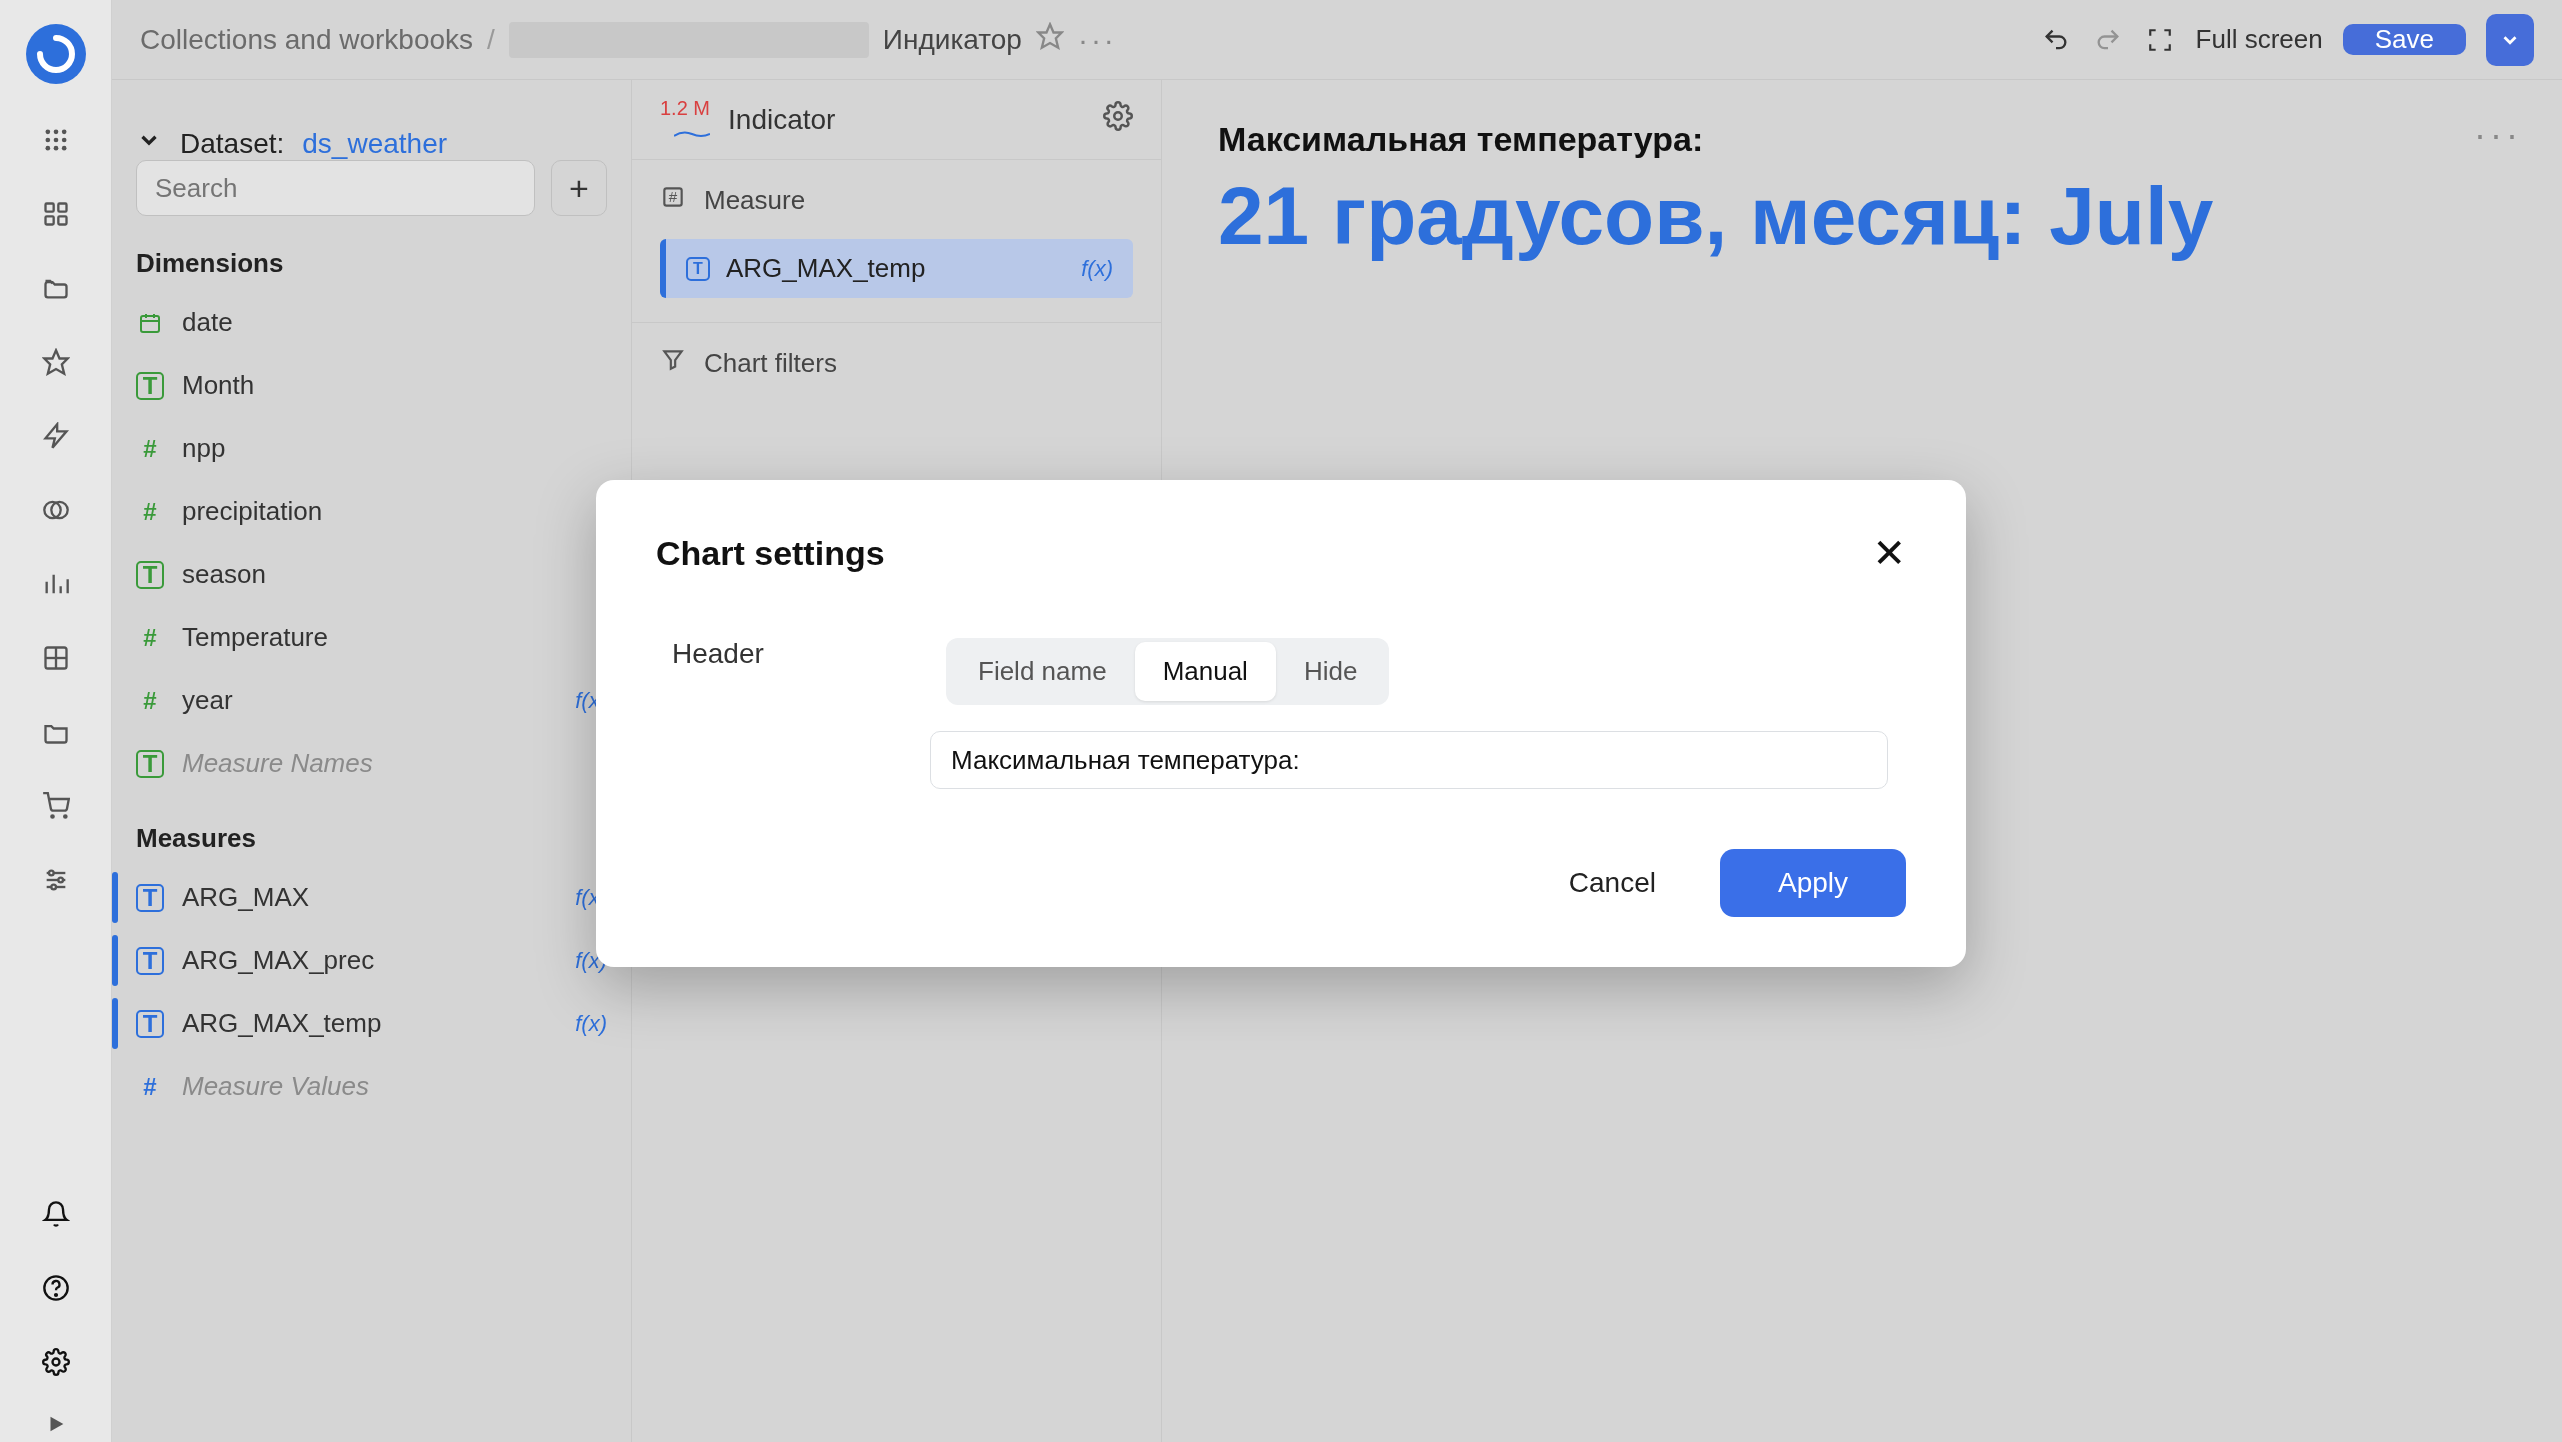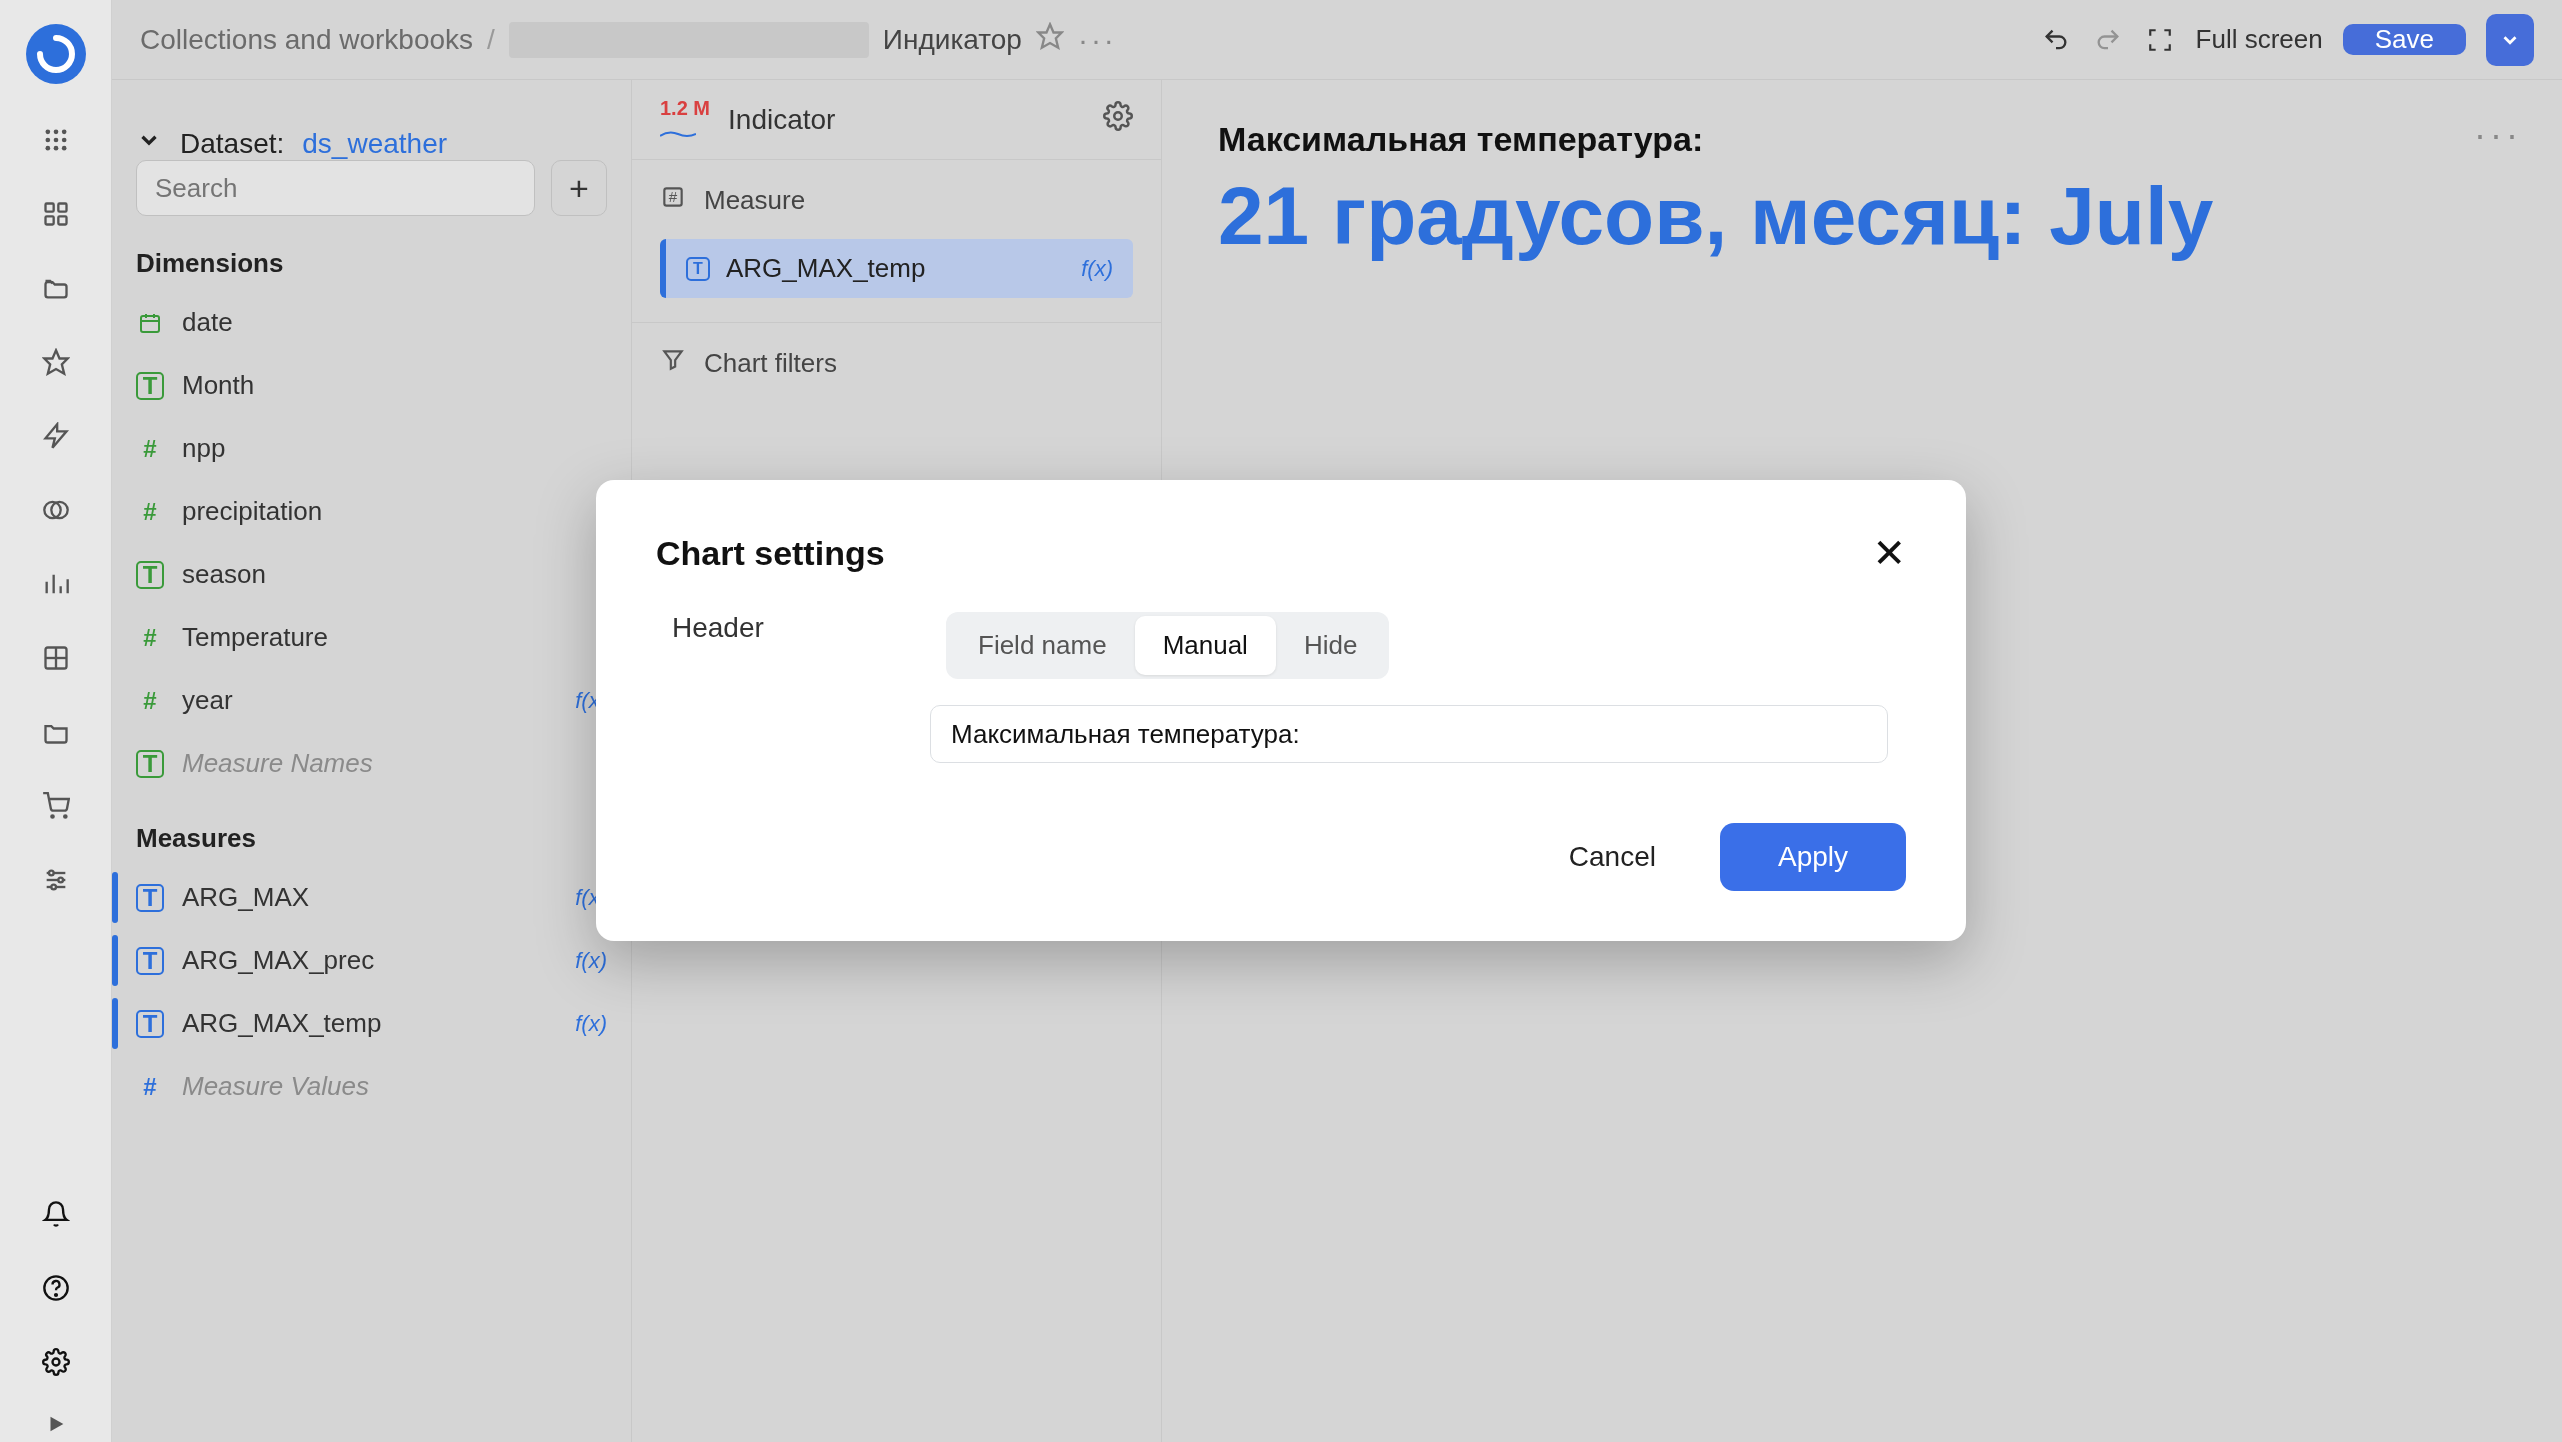--- a/index.html
+++ b/index.html
@@ -38,36 +38,36 @@
 .field-item { display: flex; align-items: center; gap: 18px; padding: 16px 24px; font-size: 26px; color: #333; cursor: pointer; position: relative; }
 .field-item .fld-icon { width: 28px; height: 28px; display: flex; align-items: center; justify-content: center; font-size: 24px; }
 .field-item .fx { margin-left: auto; color: #2d6fdb; font-size: 22px; font-style: italic; }
 .field-item.measure::before { content: ""; position: absolute; left: 0; top: 6px; bottom: 6px; width: 6px; background: #2d6fdb; border-radius: 3px; }
 .field-item.muted { color: #8a8a8a; font-style: italic; }
 .green { color: #3a9a3a; border: 2px solid #3a9a3a; border-radius: 5px; font-weight: 700; font-size: 16px; width: 24px; height: 24px; font-style: normal; }
 .green-hash { color: #3a9a3a; font-weight: 700; }
 .blue-t { color: #2d6fdb; border: 2px solid #2d6fdb; border-radius: 5px; font-weight: 700; font-size: 16px; width: 24px; height: 24px; font-style: normal; }
 .panel-config { width: 530px; border-right: 1px solid #c8c8c8; display: flex; flex-direction: column; }
 .cfg-header { height: 80px; display: flex; align-items: center; padding: 0 28px; gap: 18px; font-size: 28px; color: #333; border-bottom: 1px solid #c8c8c8; }
-.indicator-badge { font-weight: 700; font-size: 20px; }
+.indicator-badge { font-weight: 400; font-size: 20px; text-align: right; }
 .ind-top { color: #d94040; }
 .cfg-gear { margin-left: auto; color: #555; cursor: pointer; }
 .cfg-section { border-bottom: 1px solid #c8c8c8; padding: 24px 0; }
 .cfg-section-hdr { display: flex; align-items: center; gap: 18px; padding: 0 28px 12px; font-size: 26px; color: #444; }
 .cfg-section-hdr .sec-icon { color: #555; }
 .chip { margin: 10px 28px 0; background: #b8c8e8; border-left: 6px solid #2d6fdb; border-radius: 6px; padding: 14px 20px; display: flex; align-items: center; gap: 16px; font-size: 26px; color: #222; }
 .chip .chip-icon { color: #2d6fdb; border: 2px solid #2d6fdb; border-radius: 5px; font-weight: 700; font-size: 16px; width: 24px; height: 24px; display: flex; align-items: center; justify-content: center; }
 .chip .fx { margin-left: auto; color: #2d6fdb; font-size: 22px; font-style: italic; }
 .panel-preview { flex: 1; padding: 40px 56px; position: relative; }
 .preview-more { position: absolute; top: 34px; right: 40px; color: #888; font-size: 36px; letter-spacing: 4px; cursor: pointer; }
 .preview-title { font-size: 34px; font-weight: 700; color: #111; margin-bottom: 12px; }
 .preview-value { font-size: 82px; font-weight: 600; color: #2d6fdb; line-height: 1.1; }
 .modal-overlay { position: absolute; inset: 0; background: rgba(128,128,128,0.0); display: flex; align-items: flex-start; justify-content: center; padding-top: 480px; }
 .modal { width: 1370px; background: #fff; border-radius: 18px; box-shadow: 0 20px 60px rgba(0,0,0,0.25); padding: 50px 60px 50px; }
-.modal-hdr { display: flex; align-items: center; justify-content: space-between; margin-bottom: 36px; }
+.modal-hdr { display: flex; align-items: center; justify-content: space-between; margin-bottom: 62px; }
 .modal-title { font-size: 34px; font-weight: 600; color: #111; }
 .modal-close { font-size: 40px; color: #111; cursor: pointer; background: none; border: none; }
 .modal-row { display: flex; align-items: flex-start; gap: 44px; margin-bottom: 26px; margin-left: 16px; }
 .modal-label { width: 230px; font-size: 28px; color: #333; }
 .seg { display: inline-flex; background: #eef0f2; border-radius: 12px; padding: 4px; }
 .seg-item { padding: 14px 28px; font-size: 26px; color: #555; border-radius: 10px; cursor: pointer; }
 .seg-item.active { background: #fff; color: #111; box-shadow: 0 1px 3px rgba(0,0,0,0.1); }
 .modal-input-row { margin-left: 274px; margin-bottom: 60px; }
 .modal-input { width: 958px; height: 58px; border: 1px solid #dcdfe3; border-radius: 10px; padding: 0 20px; font-size: 26px; color: #111; }
 .modal-footer { display: flex; justify-content: flex-end; gap: 40px; align-items: center; }

